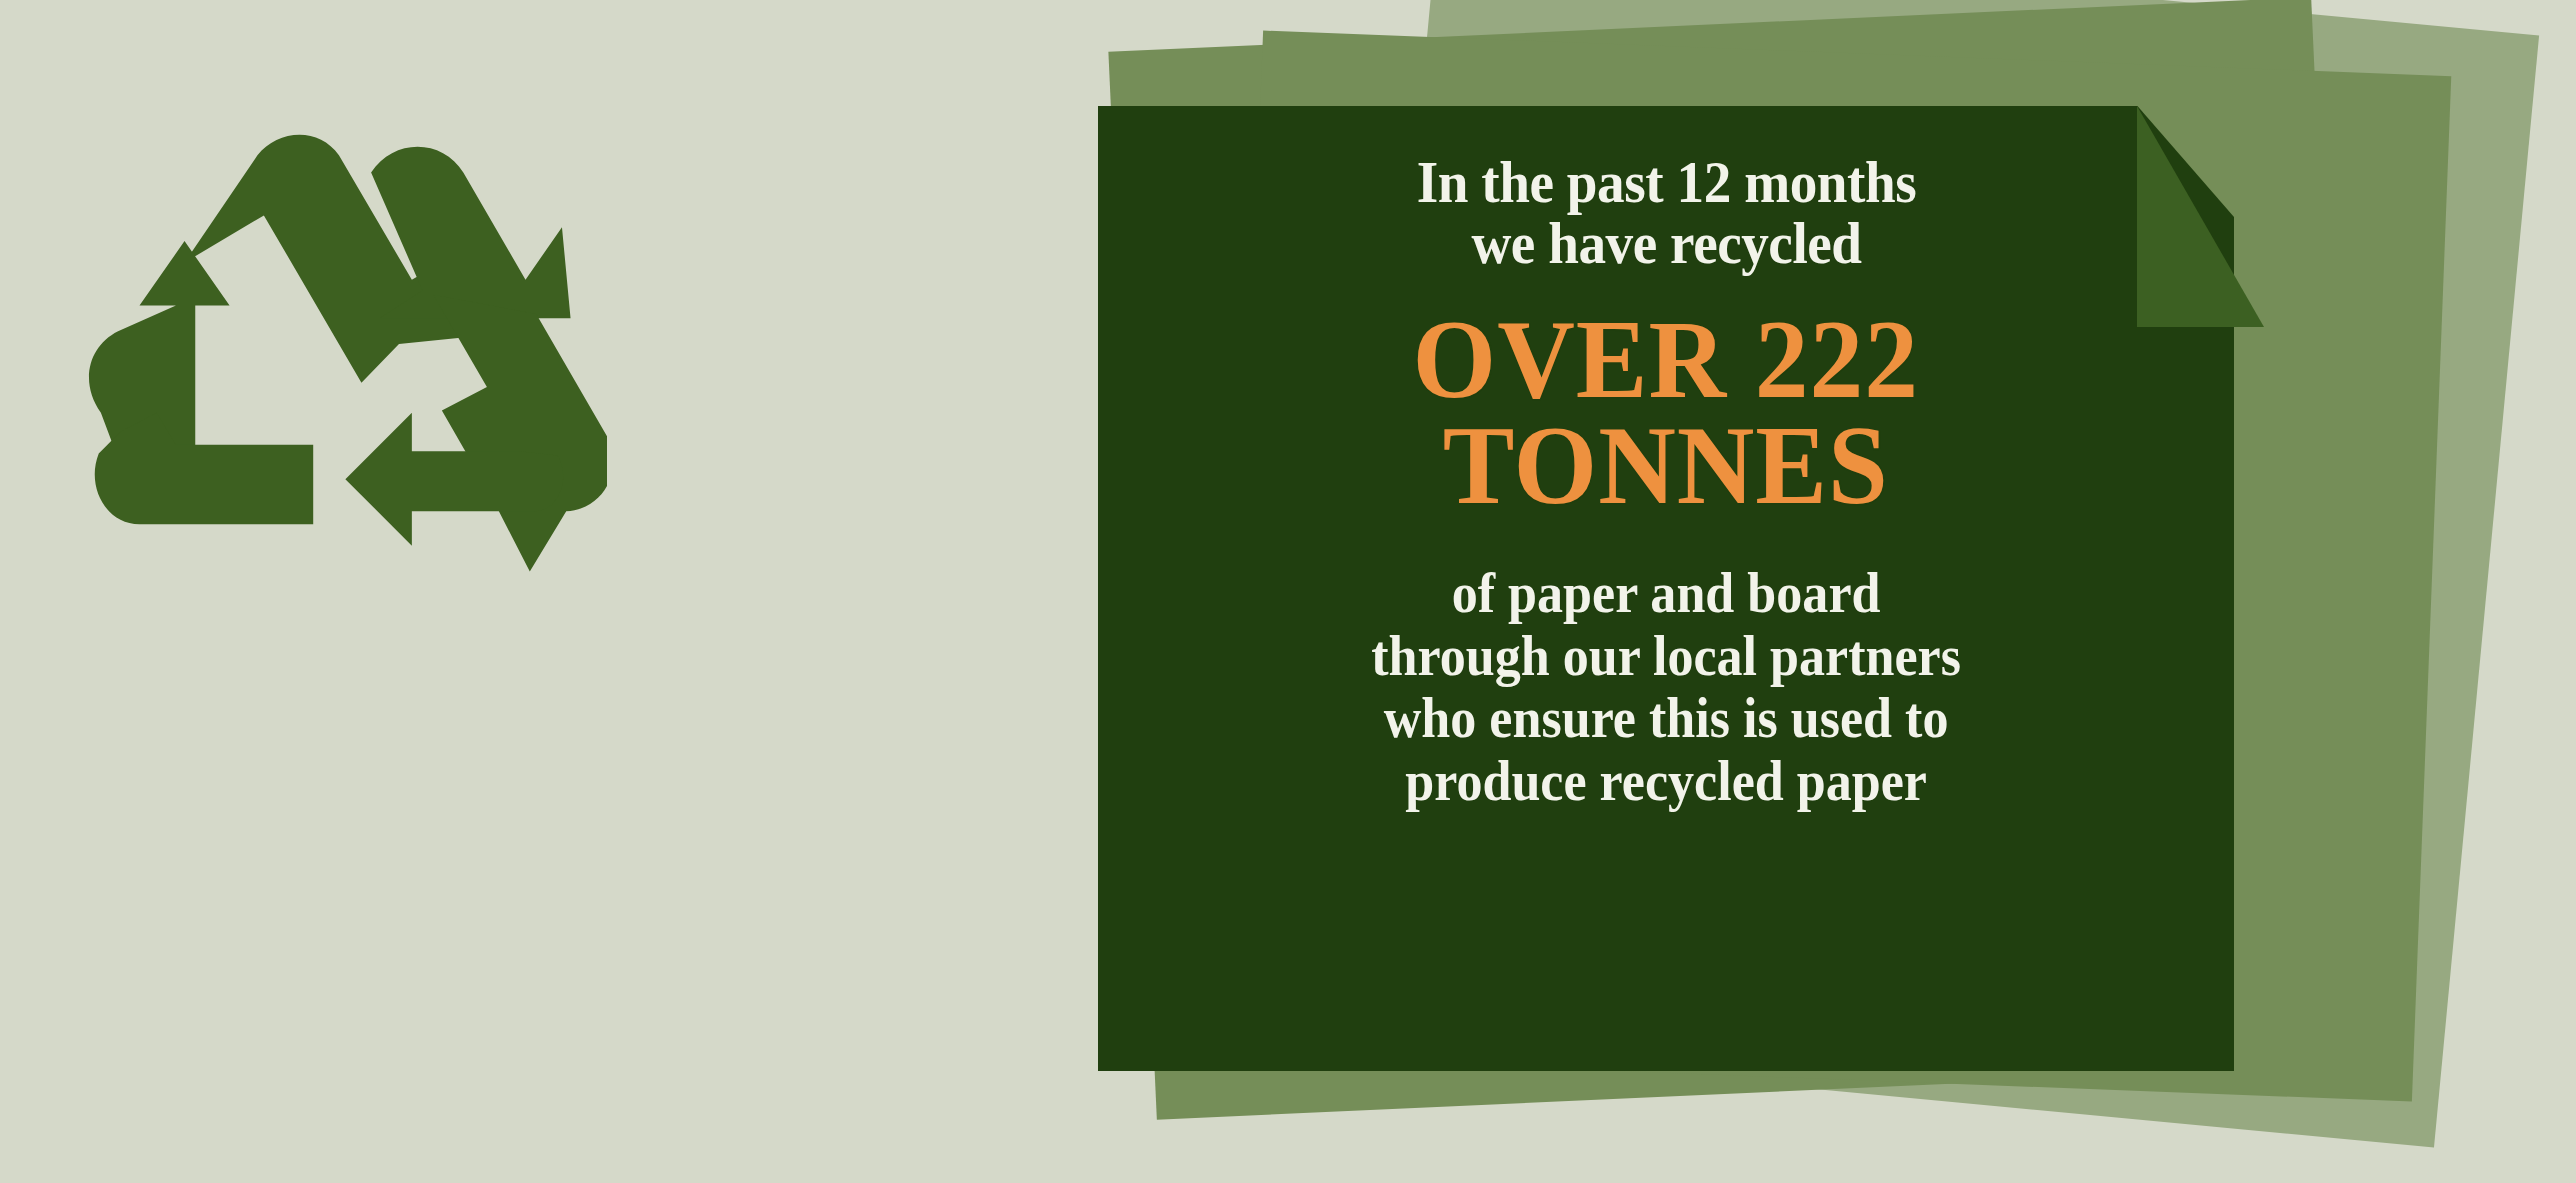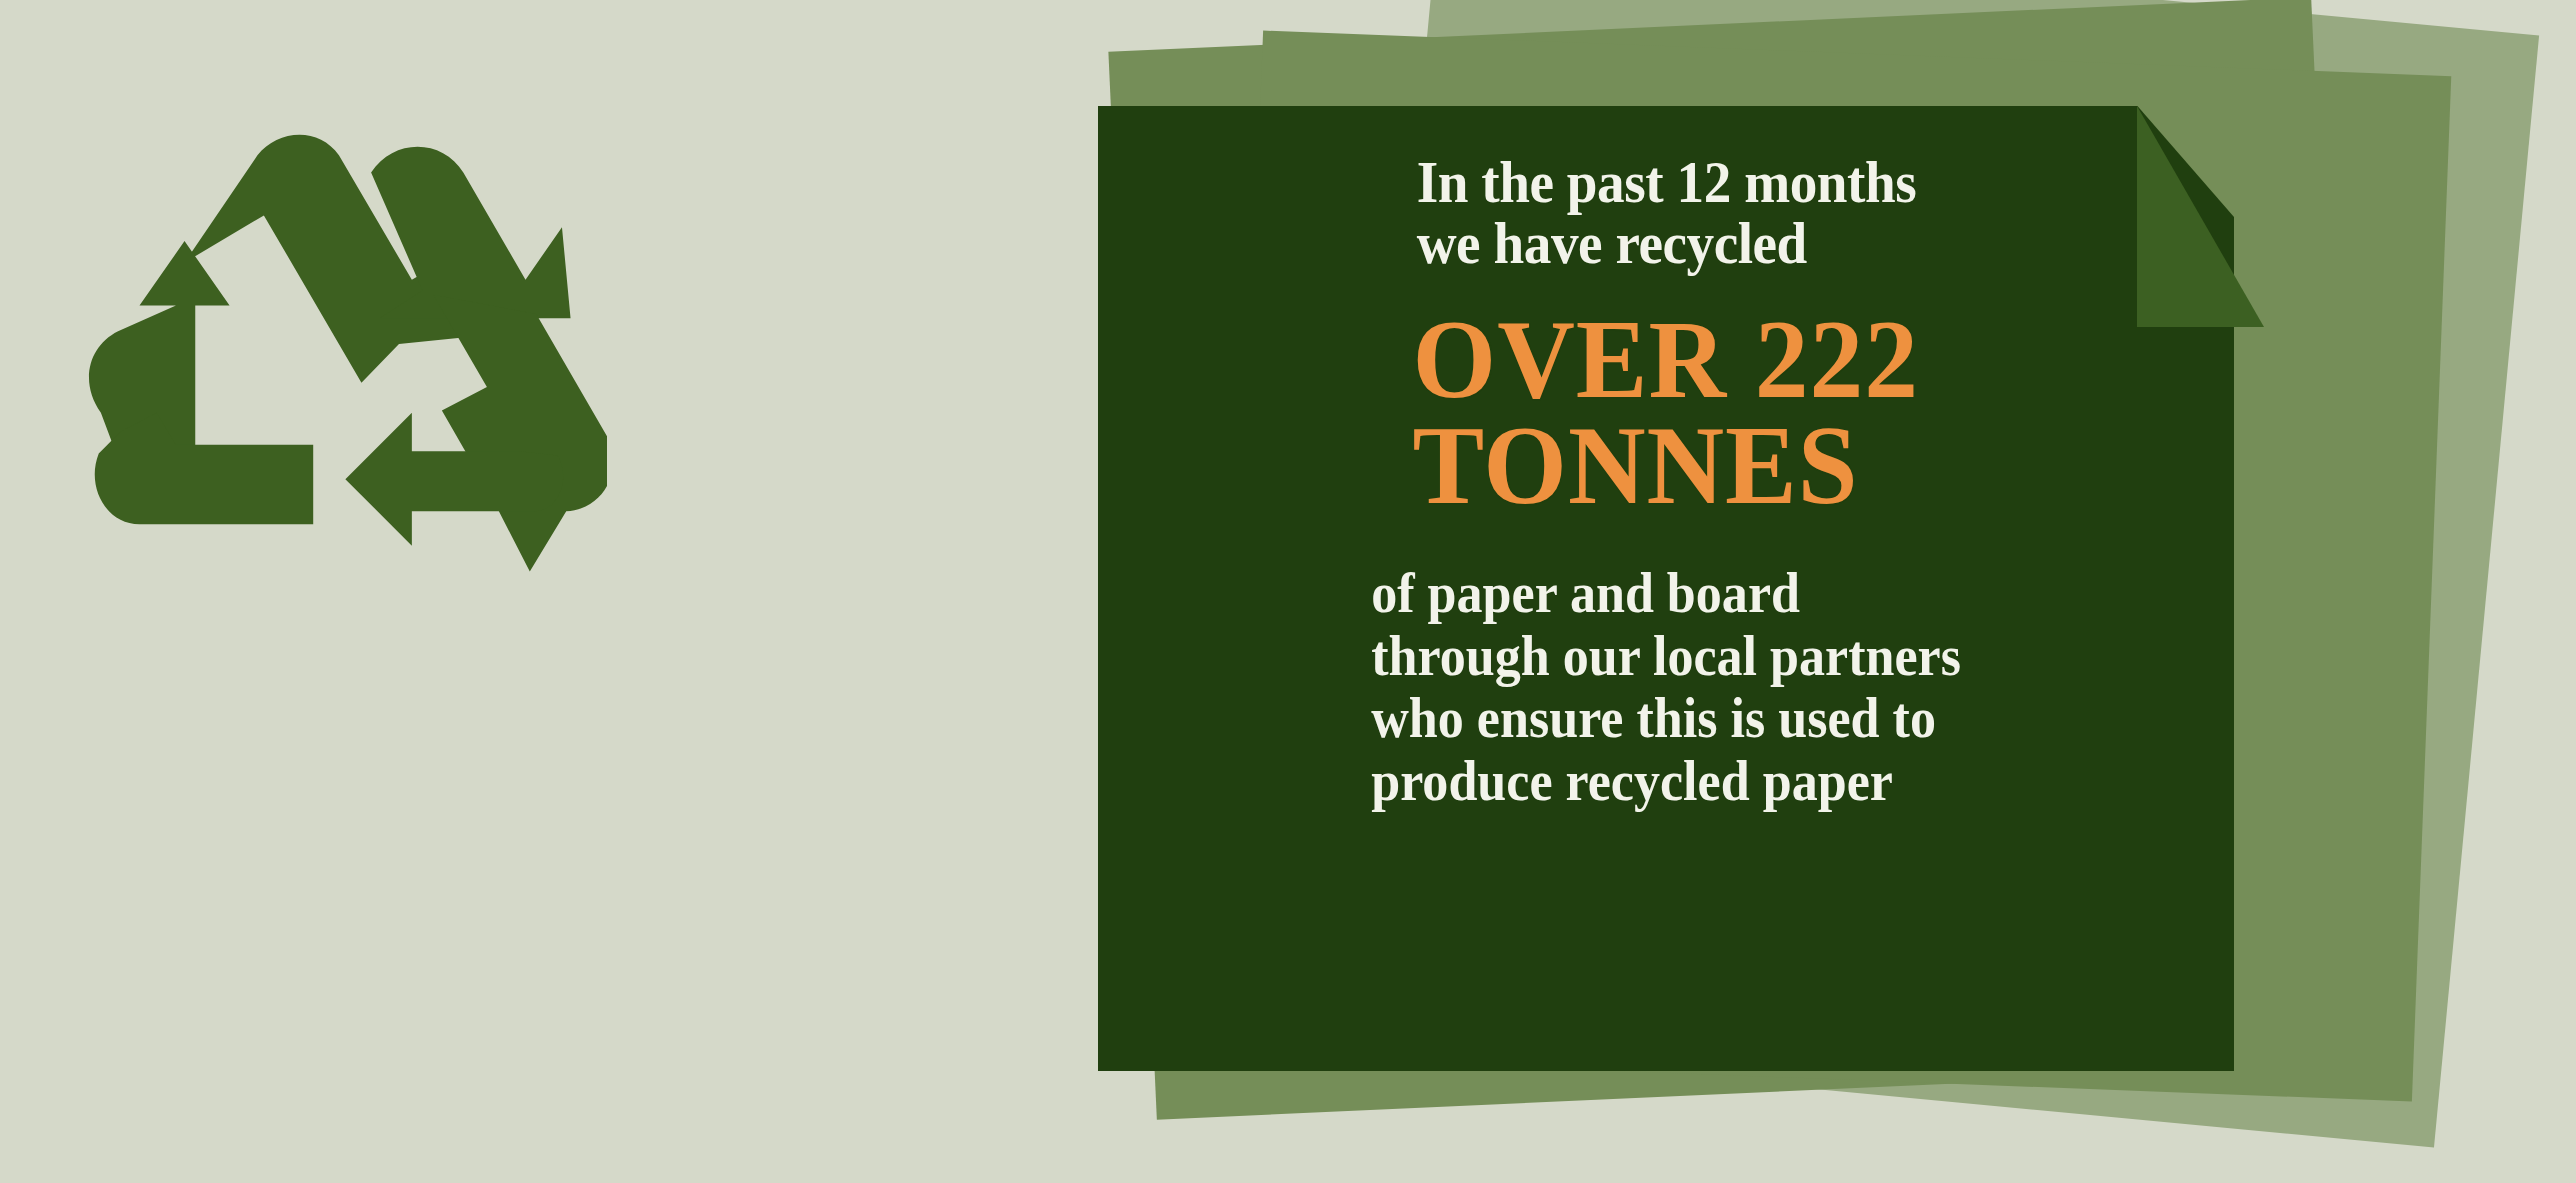--- a/index.html
+++ b/index.html
@@ -88,21 +88,21 @@
   #card-text {
     position: absolute;
     left: 96px;
     top: 106px;
     width: 1136px;
     height: 965px;
     display: flex;
     flex-direction: column;
     align-items: center;
     justify-content: flex-start;
-    text-align: left;
+    text-align: center;
     padding-top: 46px;
     box-sizing: border-box;
   }
 
   .headline-intro {
     color: #f2f3ea;
     font-family: "Liberation Serif", "DejaVu Serif", serif;
     font-weight: bold;
     font-size: 60px;
     line-height: 1.02;

